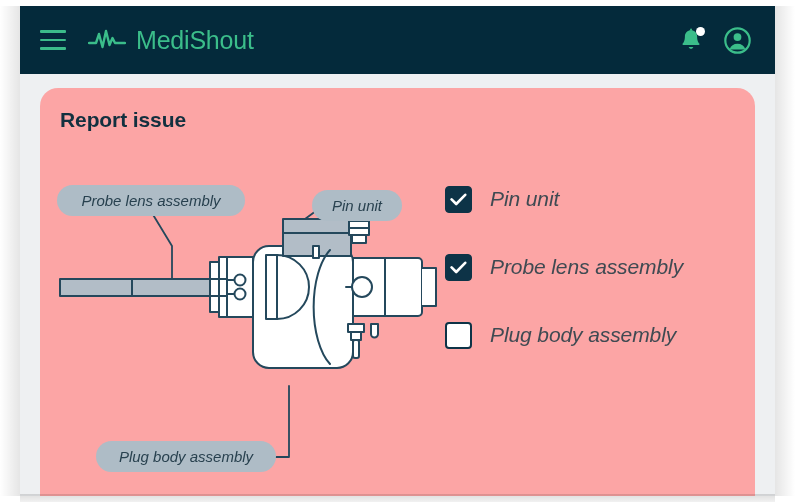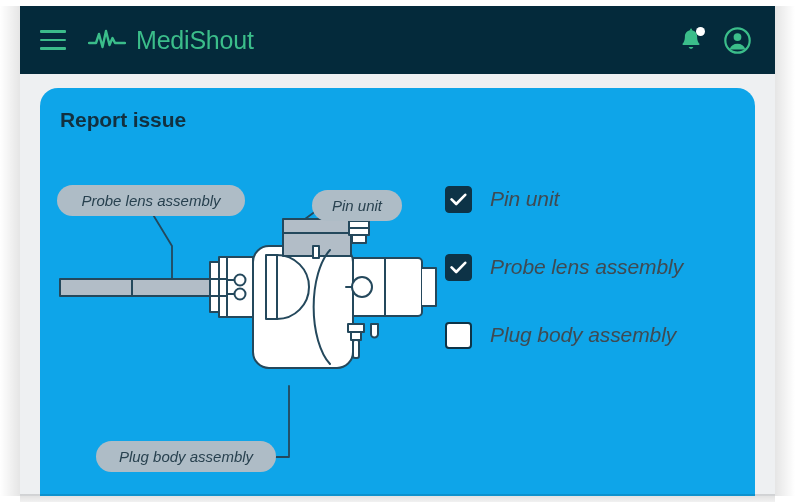--- a/index.html
+++ b/index.html
@@ -56,21 +56,21 @@
     position: absolute; top: -1px; right: -3px;
     width: 9px; height: 9px; border-radius: 50%;
     background: #ffffff;
   }
 
   
   .card {
     position: absolute;
     left: 40px; top: 82px;
     width: 715px; height: 408px;
-    background: #0ea5e9;
+    background: #fca5a5;
     border-radius: 18px 18px 0 0;
     overflow: hidden;
   }
   .card-title {
     position: absolute;
     left: 20px; top: 20px;
     font-size: 21px;
     font-weight: bold;
     color: #12303f;
     letter-spacing: -0.1px;

